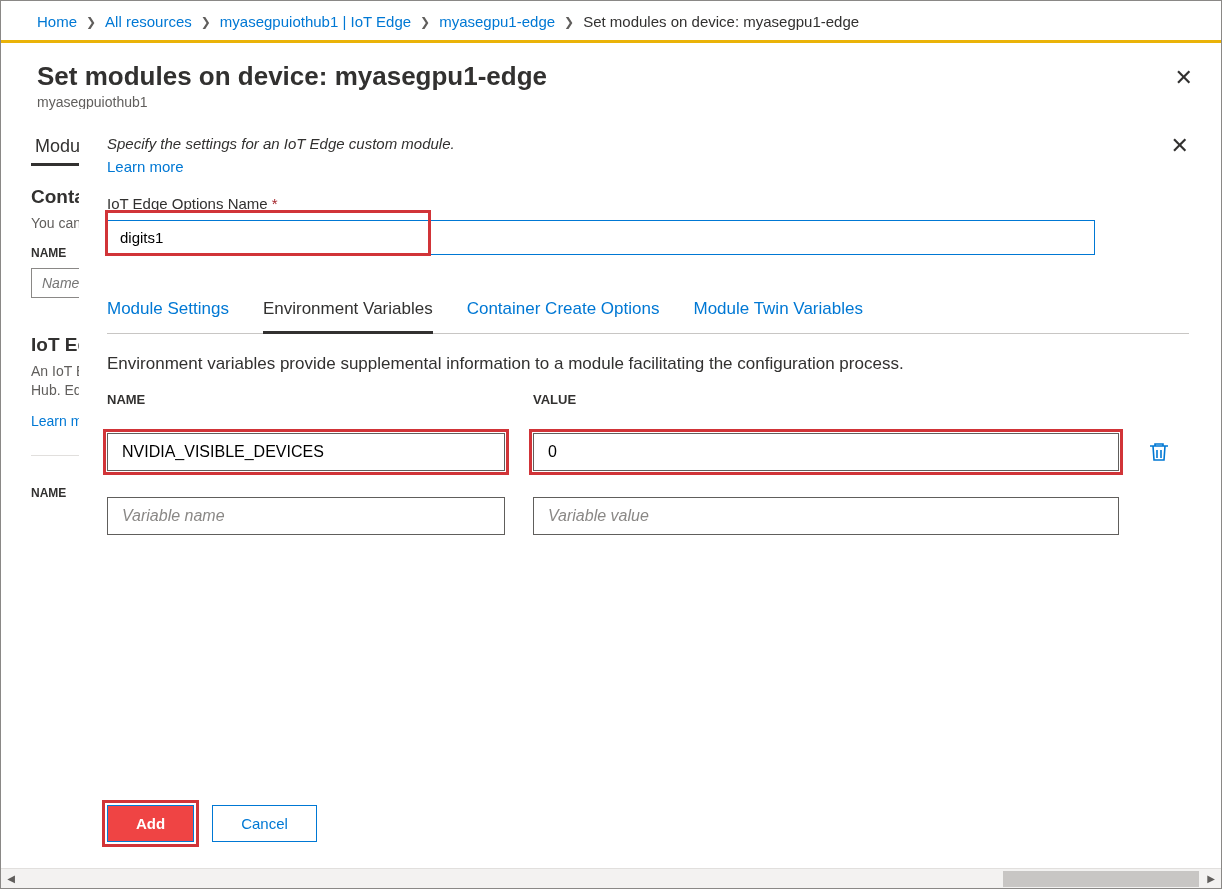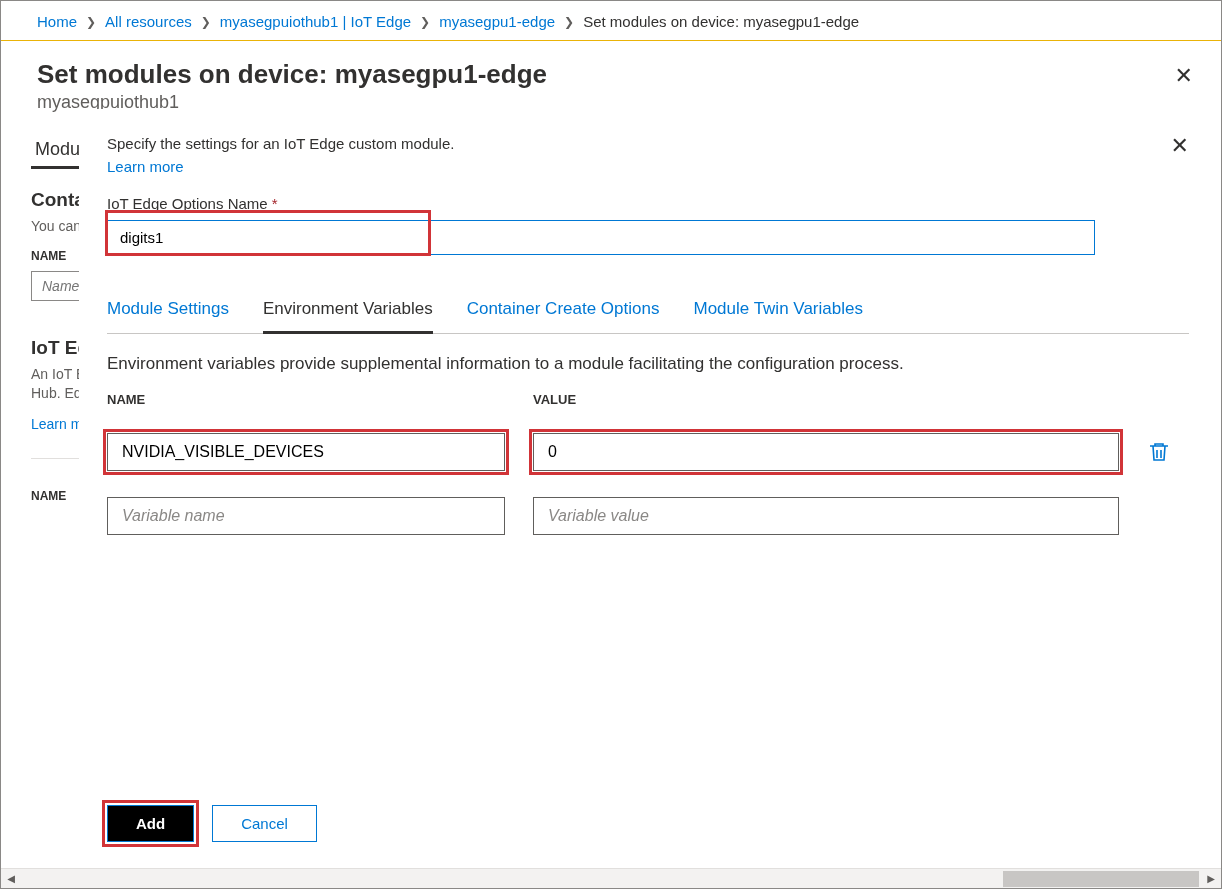--- a/index.html
+++ b/index.html
@@ -1,47 +1,47 @@
 <!DOCTYPE html>
 <html><head>
 <meta charset="utf-8">
 <style>
 * { box-sizing: border-box; margin: 0; padding: 0; }
 body { font-family: "Segoe UI", -apple-system, sans-serif; font-size: 14px; color: #323130; background: #fff; overflow: hidden; }
 
 .frame { width: 1222px; height: 889px; border: 1px solid #8a8886; position: relative; overflow: hidden; }
 
 
-.breadcrumb { padding: 12px 30px 10px 36px; font-size: 15px; border-bottom: 1px solid #eab308; display: flex; align-items: center; gap: 9px; flex-wrap: wrap; }
+.breadcrumb { padding: 12px 30px 10px 36px; font-size: 15px; border-bottom: 3px solid #eab308; display: flex; align-items: center; gap: 9px; flex-wrap: wrap; }
 .breadcrumb a { color: #0078d4; text-decoration: none; cursor: pointer; }
 .breadcrumb .chev { color: #605e5c; font-size: 12px; }
 .breadcrumb .last { color: #323130; }
 
 
 .pagehead { padding: 18px 30px 10px 36px; position: relative; }
 .pagehead h1 { font-size: 26px; font-weight: 600; }
-.pagehead .sub { color: #605e5c; font-size: 18px; margin-top: 2px; }
+.pagehead .sub { color: #605e5c; font-size: 14px; margin-top: 2px; }
 .close-x { position: absolute; top: 22px; right: 28px; font-size: 22px; color: #323130; cursor: pointer; background: none; border: none; }
 
 
 .bg { padding: 10px 30px 0 30px; color: #323130; }
 .bg .tab { font-size: 18px; color: #323130; display: inline-block; border-bottom: 3px solid #323130; padding: 6px 4px; margin-bottom: 20px; }
 .bg h3 { font-size: 19px; font-weight: 600; margin-bottom: 6px; }
 .bg p { color: #605e5c; margin-bottom: 12px; line-height: 1.4; }
 .bg .lbl { font-size: 12px; font-weight: 600; text-transform: uppercase; color: #323130; margin-bottom: 8px; }
 .bg input { width: 260px; padding: 6px 10px; border: 1px solid #8a8886; font-style: italic; color: #8a8886; font-size: 14px; }
 .bg a.link { color: #0078d4; text-decoration: none; cursor: pointer; }
 .bg .divider { border-top: 1px solid #e1dfdd; margin: 26px 0px 14px 0px; }
 .bg .name2 { margin-top: 30px; }
 
 
 .panel { position: absolute; top: 108px; left: 78px; right: 4px; bottom: 22px; background: #fff; padding: 26px 28px 24px 28px; z-index: 10; }
 .panel .close-x2 { position: absolute; top: 24px; right: 28px; font-size: 22px; color: #323130; cursor: pointer; background: none; border: none; }
 .panel h2 { font-size: 25px; font-weight: 600; margin-bottom: 62px; }
-.panel .desc { color: #323130; font-size: 15px; margin-bottom: 6px; }
+.panel .desc { color: #323130; font-size: 15px; margin-bottom: 6px; font-style: italic; }
 .panel .learn { color: #0078d4; text-decoration: none; cursor: pointer; font-size: 15px; display: inline-block; margin-bottom: 20px; }
 .panel .fieldlbl { color: #323130; font-size: 15px; }
 .panel .req { color: #a4262c; }
 .panel .name-input { width: 988px; border: 1px solid #0078d4; padding: 8px 12px; font-size: 15px; margin-top: 8px; }
 .panel .name-hl { position: relative; }
 .panel .name-hl::before { content: ''; position: absolute; left: -2px; top: -2px; width: 320px; height: 40px; border: 3px solid #d13438; pointer-events: none; }
 
 
 .tabs { display: flex; gap: 34px; margin-top: 34px; border-bottom: 1px solid #c8c6c4; }
 .tabs .t { padding: 10px 0 12px 0; font-size: 17px; color: #0078d4; cursor: pointer; }
@@ -55,21 +55,21 @@
 .envtbl input { width: 100%; padding: 9px 14px; border: 1px solid #605e5c; font-size: 16px; }
 .envtbl input::placeholder { color: #8a8886; font-style: italic; }
 .envtbl .hl { position: relative; }
 .envtbl .hl::after { content: ''; position: absolute; inset: -4px; border: 3px solid #d13438; pointer-events: none; }
 .trash { width: 24px; height: 24px; cursor: pointer; }
 .trash svg { stroke: #0078d4; fill: none; stroke-width: 1.6; }
 
 
 .footer { position: absolute; bottom: 24px; left: 28px; display: flex; gap: 18px; }
 .btn { padding: 9px 28px; font-size: 15px; cursor: pointer; border: 1px solid; }
-.btn-primary { background: #000000; color: #fff; border-color: #0078d4; font-weight: 600; }
+.btn-primary { background: #ef4444; color: #fff; border-color: #0078d4; font-weight: 600; }
 .btn-primary-wrap { position: relative; display: inline-block; }
 .btn-primary-wrap::after { content: ''; position: absolute; inset: -5px; border: 3px solid #d13438; pointer-events: none; }
 .btn-sec { background: #fff; border-color: #0078d4; color: #0078d4; }
 
 
 .hscroll { position: absolute; bottom: 0; left: 0; right: 0; height: 20px; background: #f3f2f1; border-top: 1px solid #e1dfdd; display: flex; justify-content: space-between; align-items: center; padding: 0 2px; }
 .hscroll .arrow { width: 16px; height: 16px; display: flex; align-items: center; justify-content: center; color: #605e5c; font-size: 10px; cursor: pointer; }
 .hscroll .thumb { position: absolute; right: 22px; top: 2px; width: 196px; height: 16px; background: #c8c6c4; }
 </style>
 </head>

